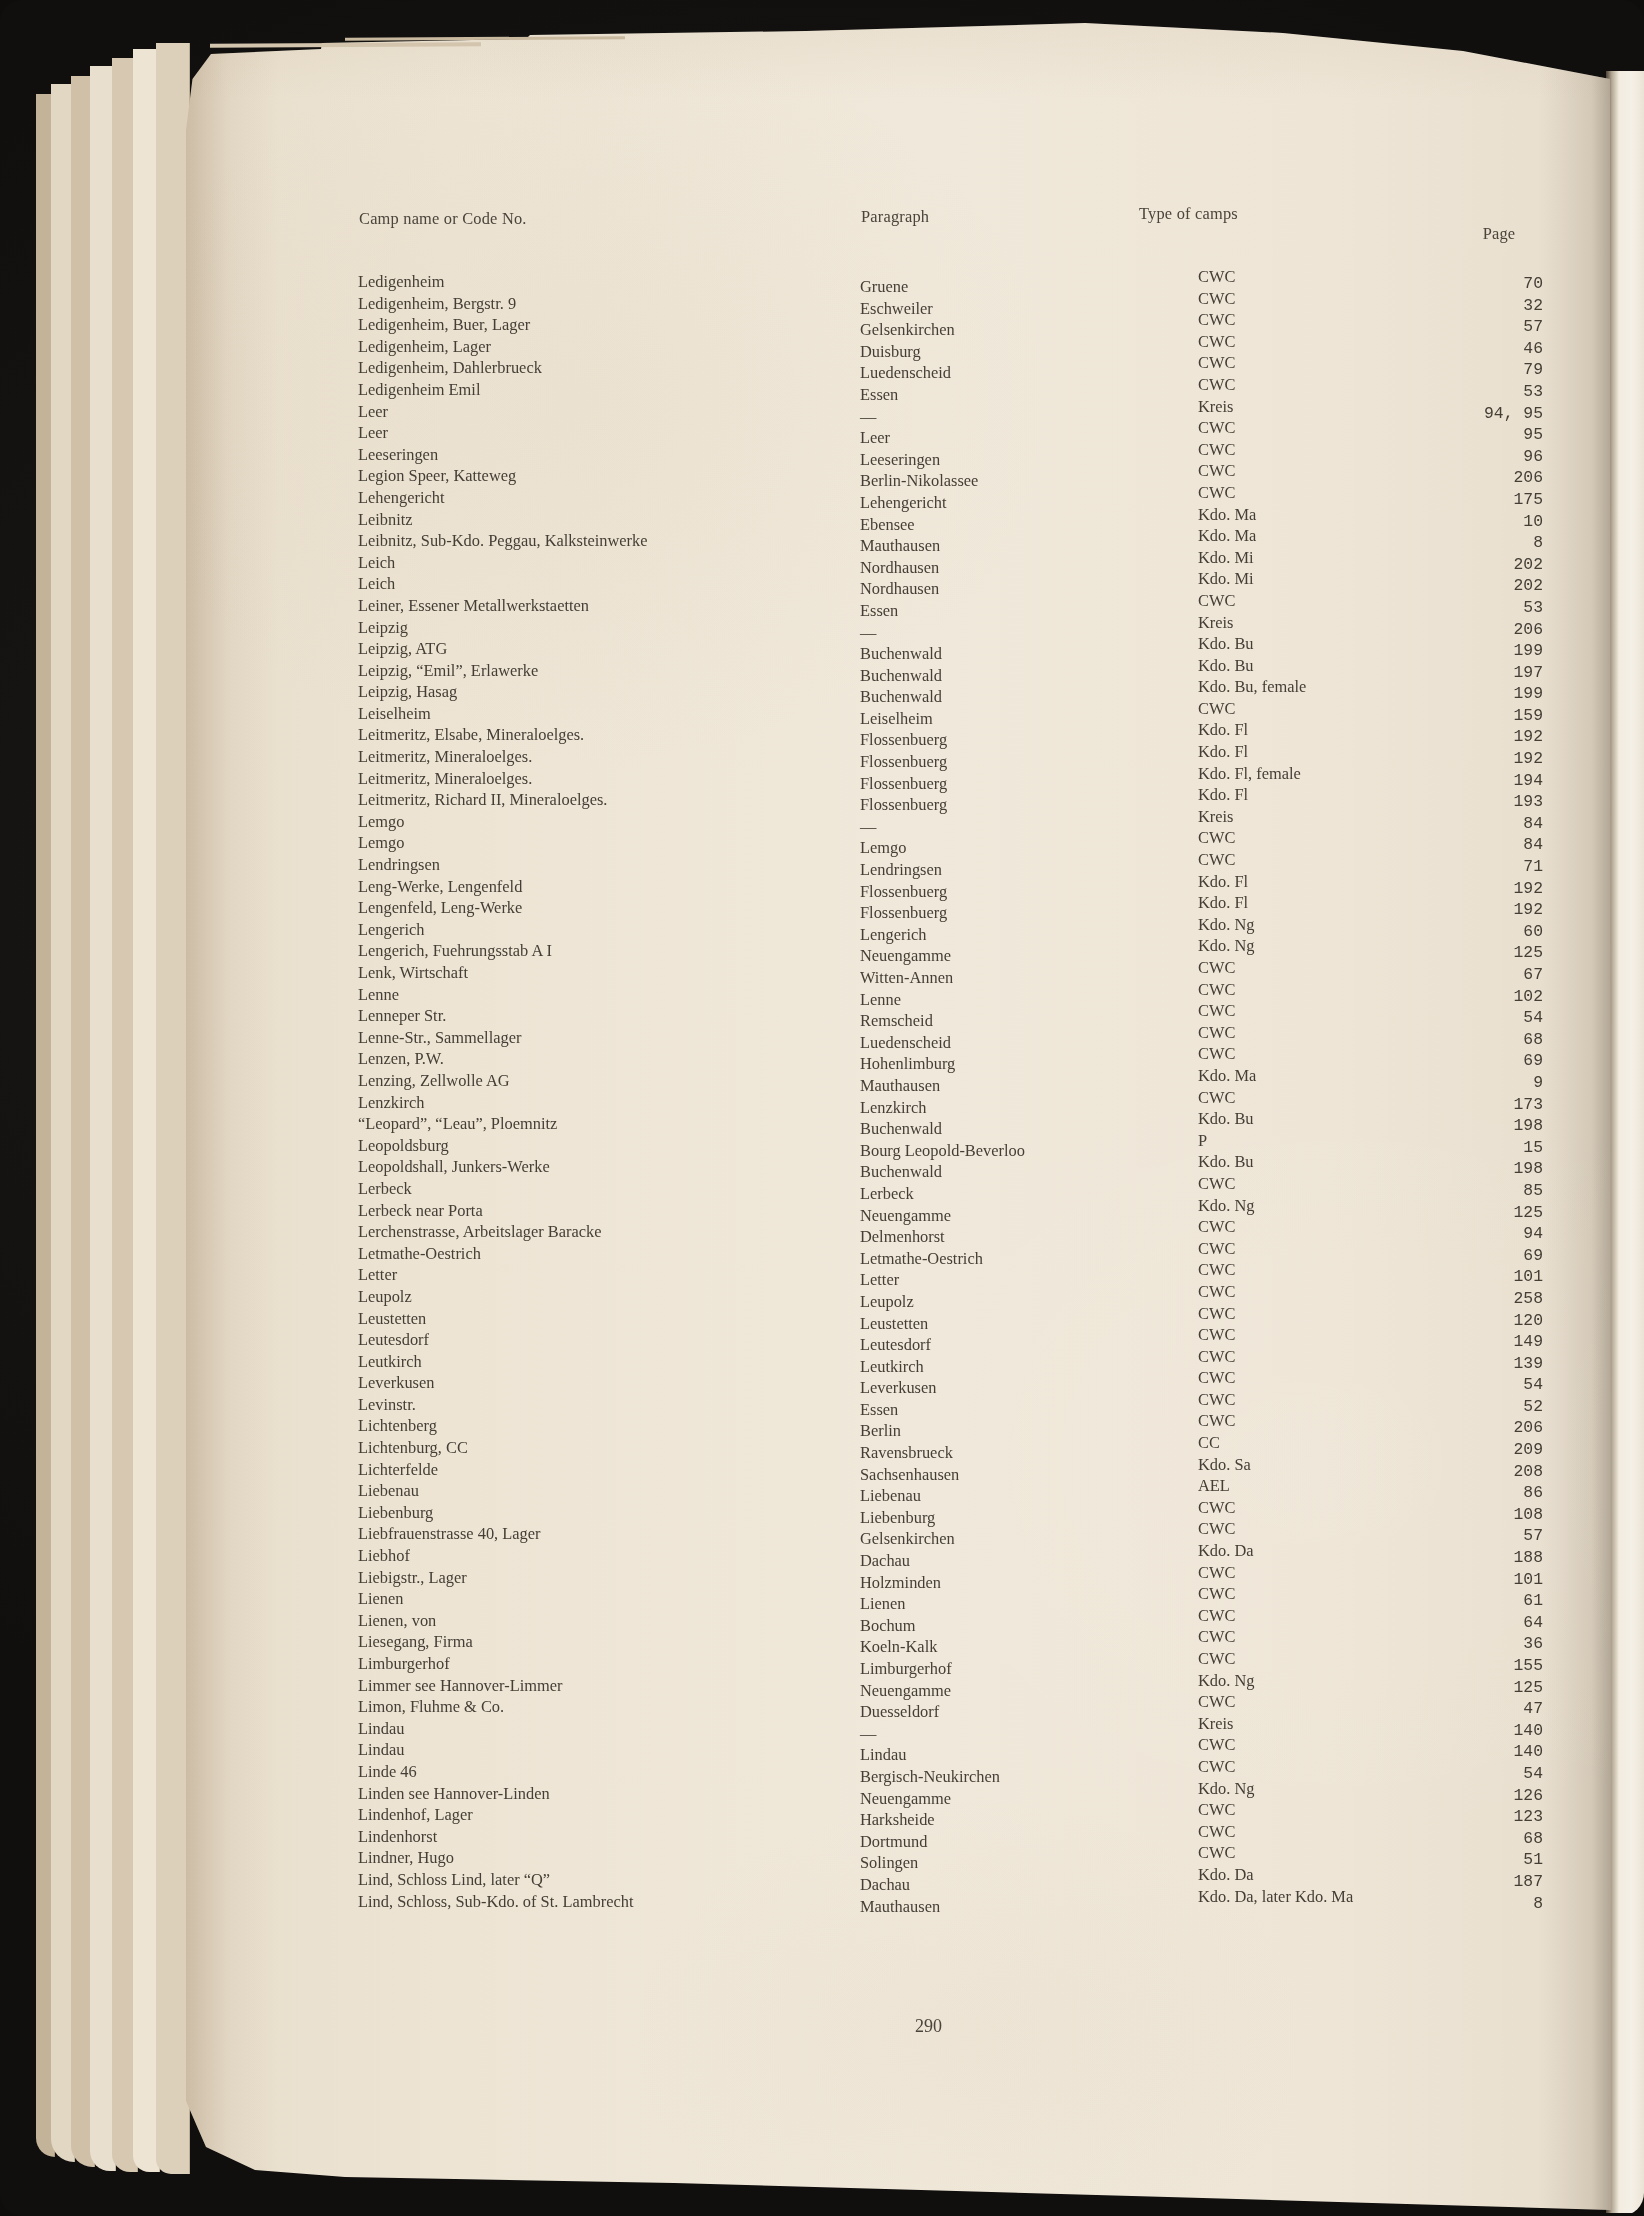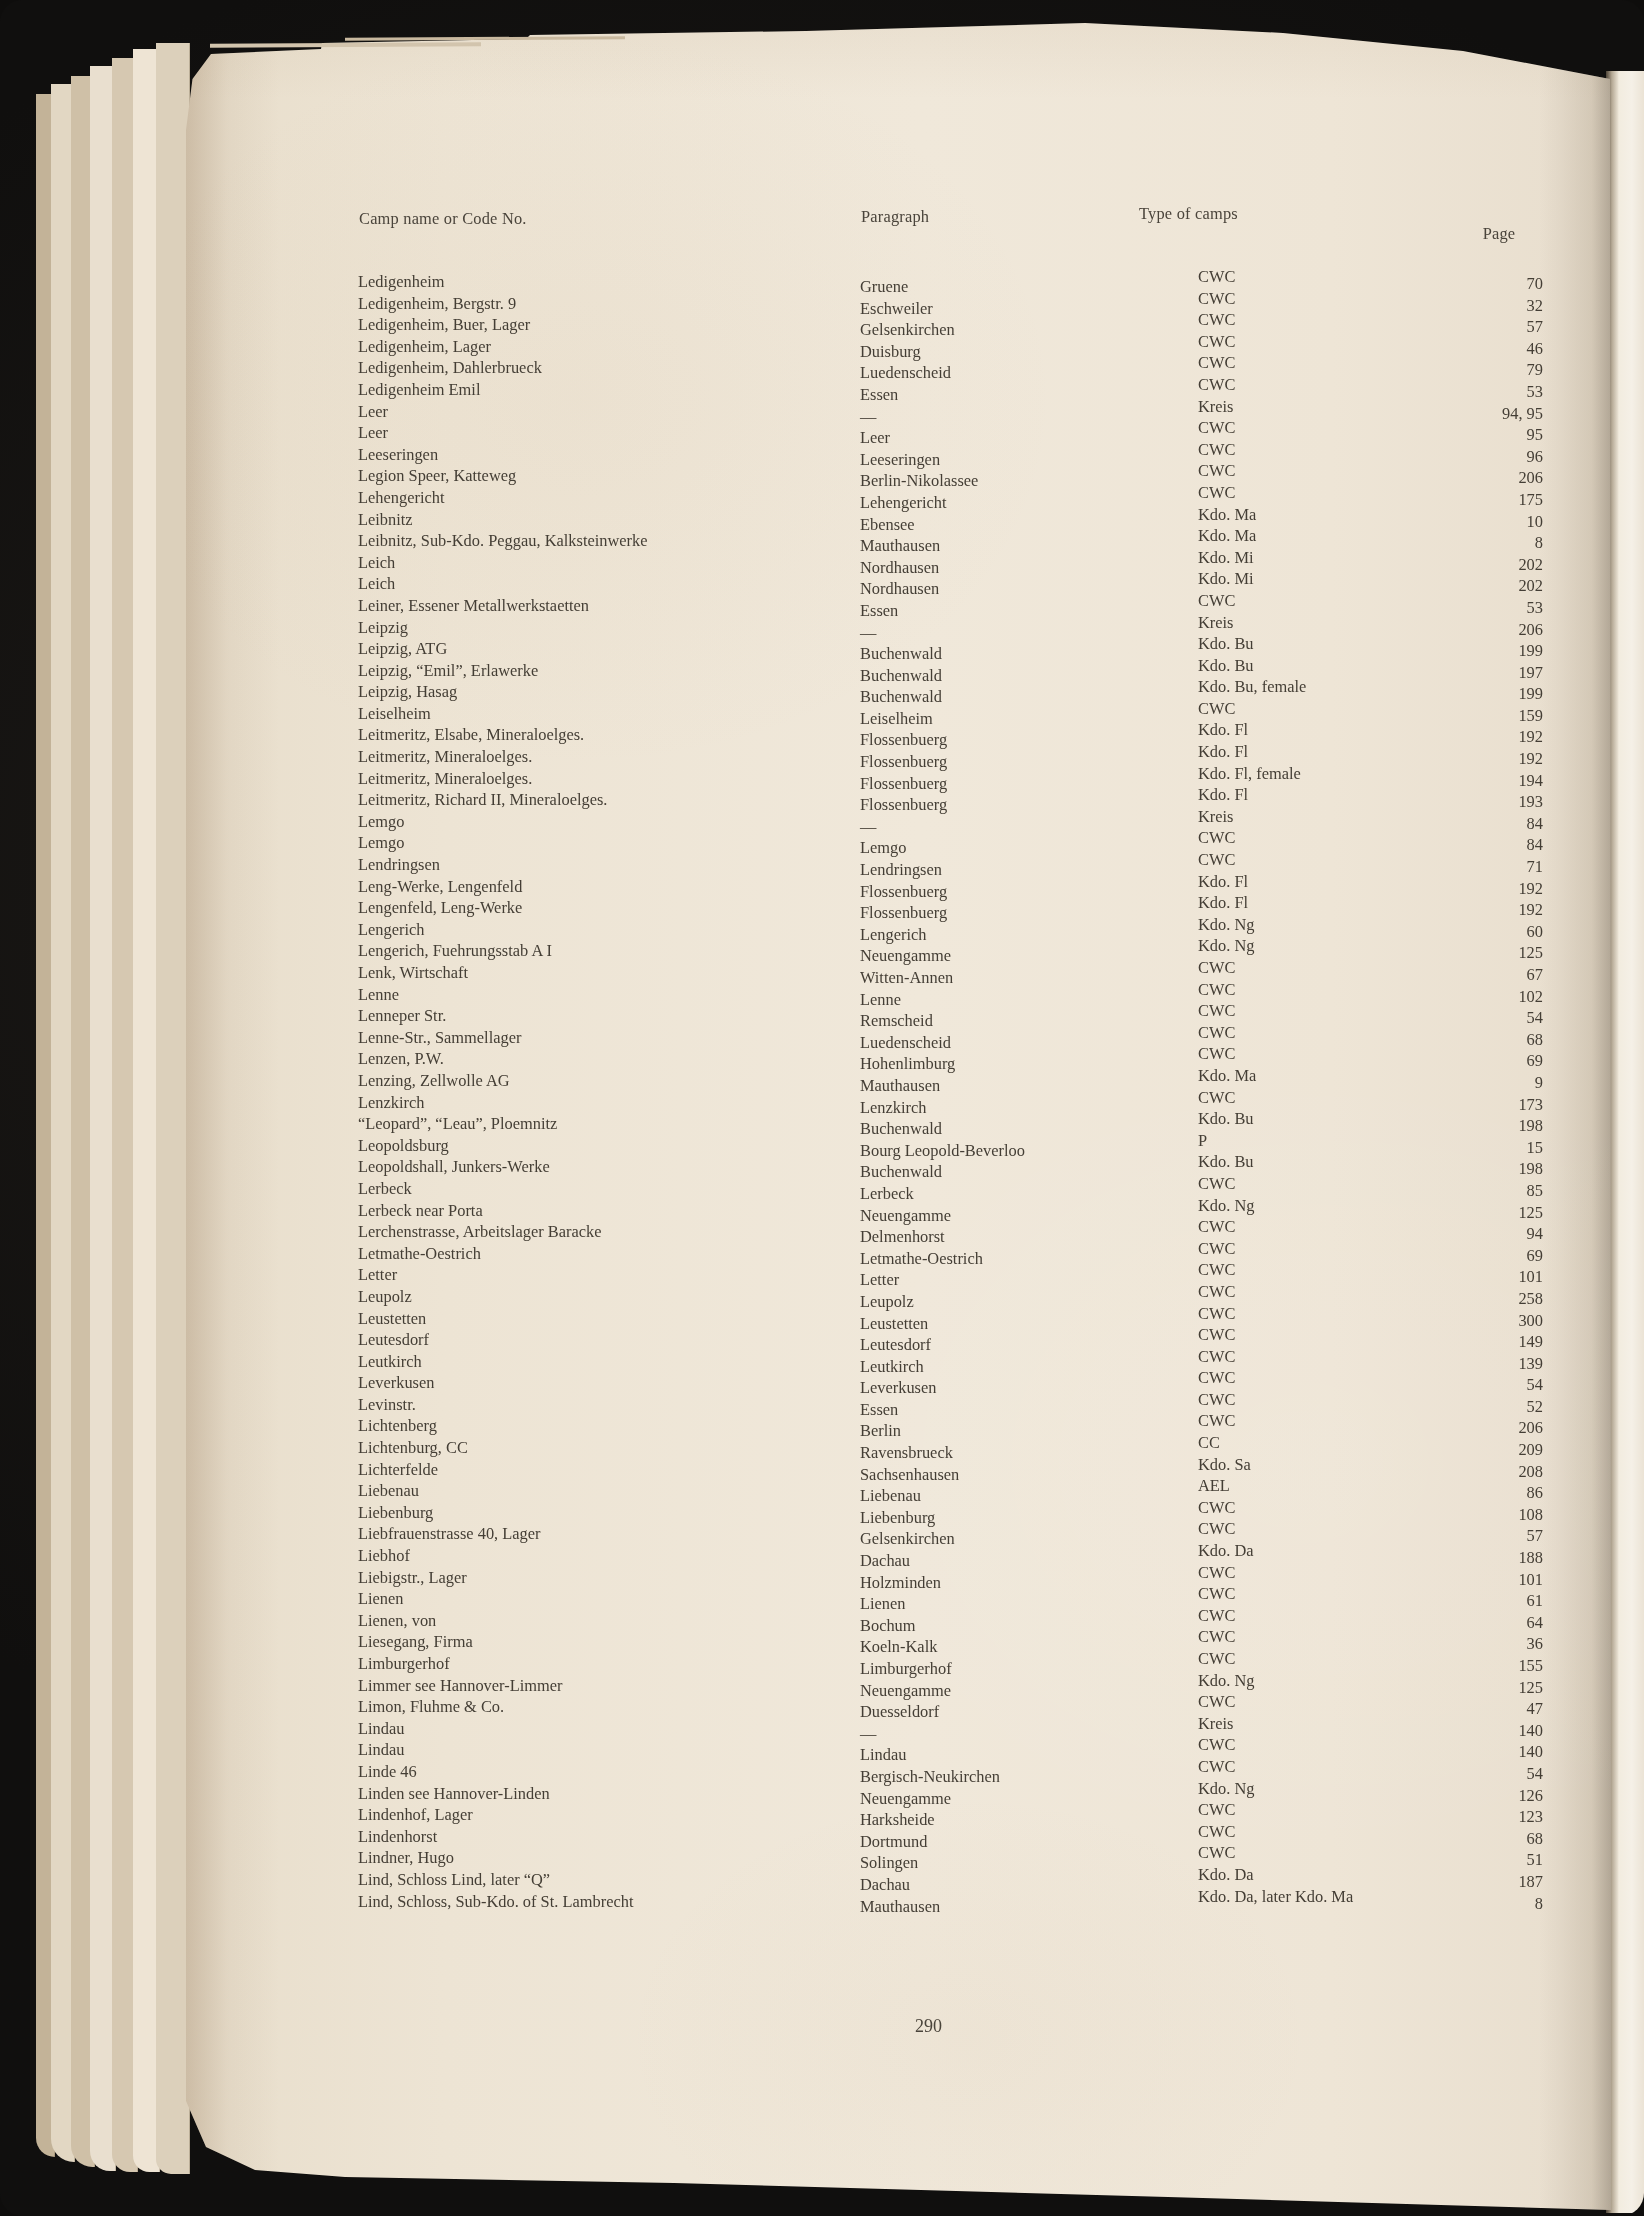--- a/index.html
+++ b/index.html
@@ -56,21 +56,21 @@
   .txt{position:absolute;z-index:5;color:#453f36;white-space:nowrap;font-size:16.4px;}
   .hdr{letter-spacing:0.2px;color:#4a443b;}
   #hdr-camp{left:359px;top:209px;}
   #hdr-paragraph{left:861px;top:207px;}
   #hdr-type{left:1139px;top:204px;}
   #hdr-page{left:1458px;top:224px;width:82px;text-align:center;}
   .col{position:absolute;z-index:5;font-size:16.4px;line-height:21.6px;color:#443e35;white-space:nowrap;}
   #col-camp{left:358px;top:271px;}
   #col-paragraph{left:860px;top:276px;}
   #col-type{left:1198px;top:266px;}
-  #col-page{left:1444px;top:273px;width:99px;text-align:right;}
+  #col-page{left:1444px;top:273px;width:99px;text-align:right;font-family:Liberation Mono, monospace;}
   .line{height:21.6px;}
   #folio{left:899px;top:2016px;width:59px;text-align:center;font-size:18px;color:#4a443b;}
 </style>
 </head>
 <body>
 
 <div class="scene">
 
   <div class="fore-edge"></div>
 
@@ -367,21 +367,21 @@
       <div class="line">173</div>
       <div class="line">198</div>
       <div class="line">15</div>
       <div class="line">198</div>
       <div class="line">85</div>
       <div class="line">125</div>
       <div class="line">94</div>
       <div class="line">69</div>
       <div class="line">101</div>
       <div class="line">258</div>
-      <div class="line">300</div>
+      <div class="line">120</div>
       <div class="line">149</div>
       <div class="line">139</div>
       <div class="line">54</div>
       <div class="line">52</div>
       <div class="line">206</div>
       <div class="line">209</div>
       <div class="line">208</div>
       <div class="line">86</div>
       <div class="line">108</div>
       <div class="line">57</div>

